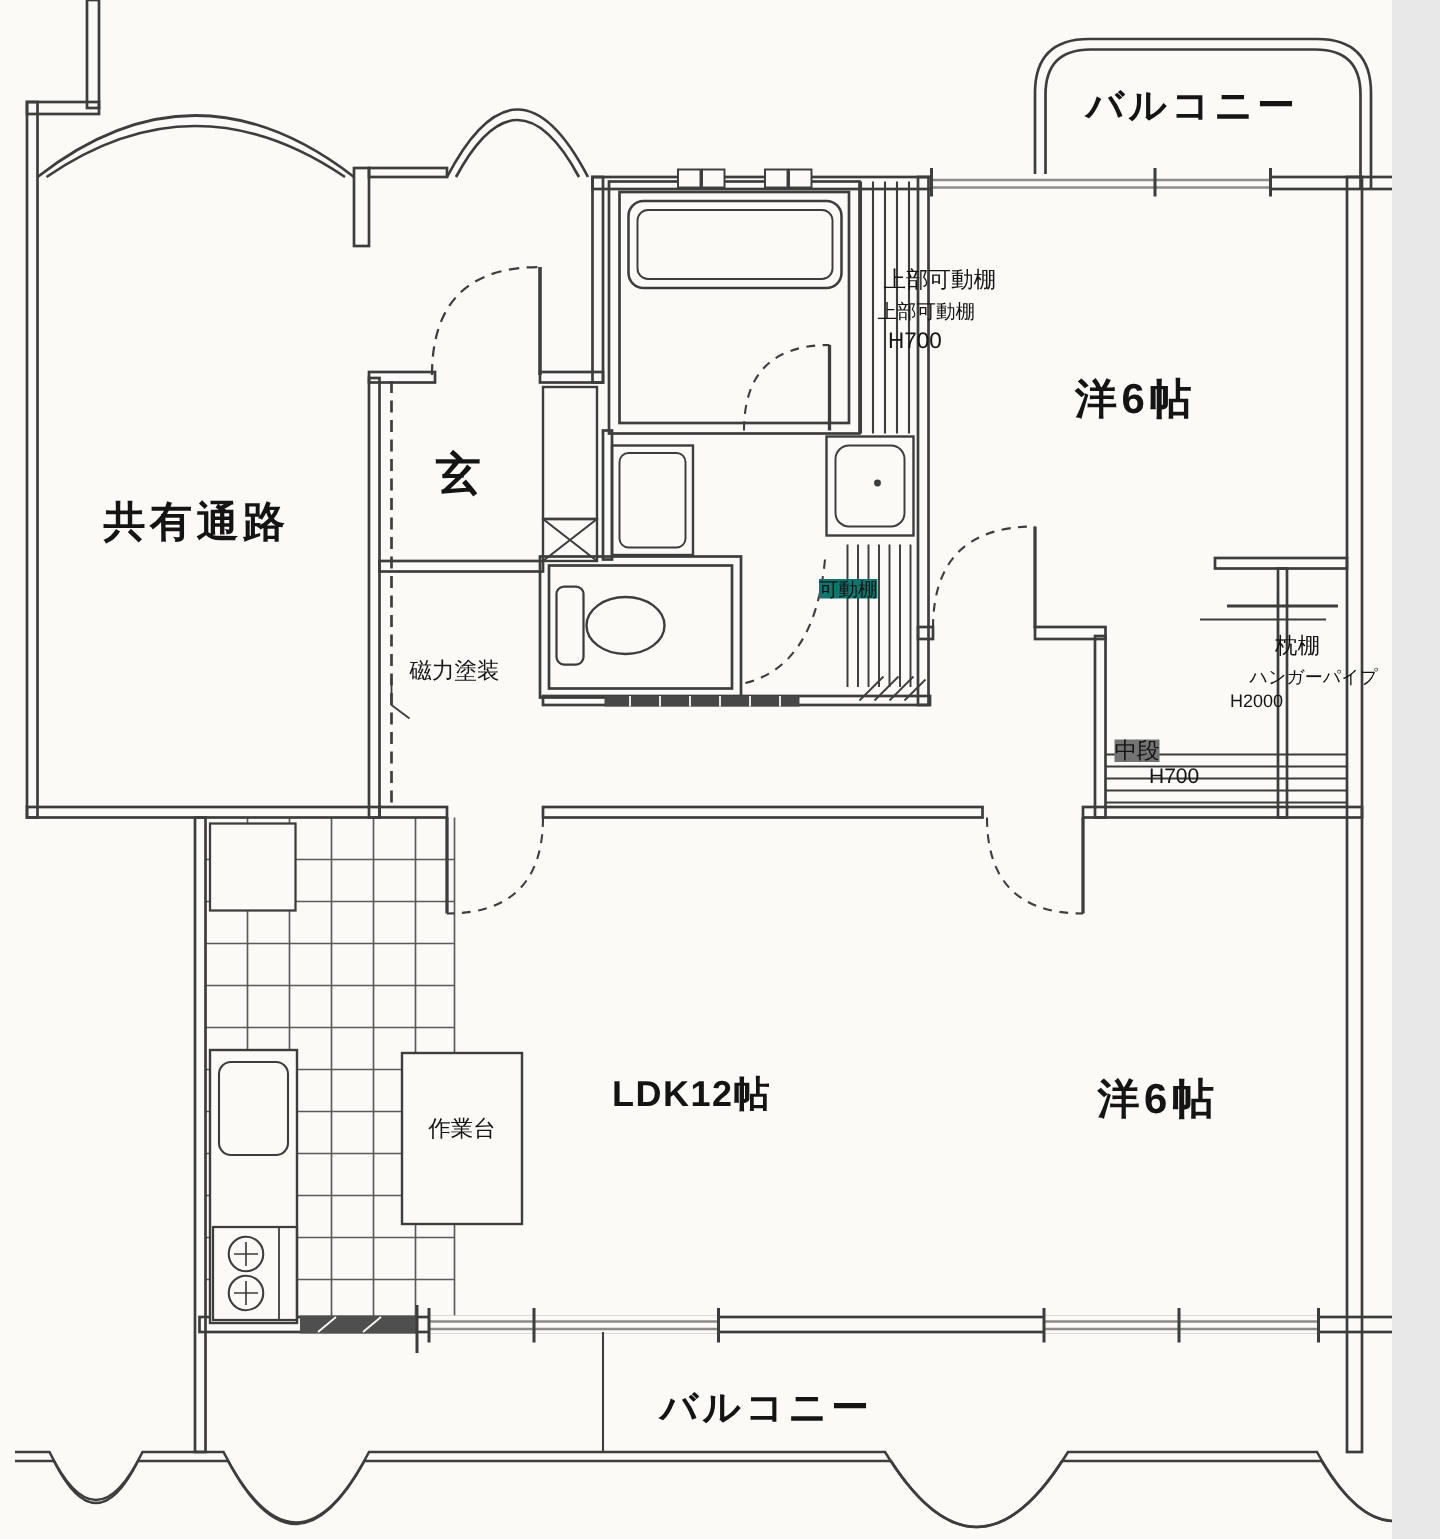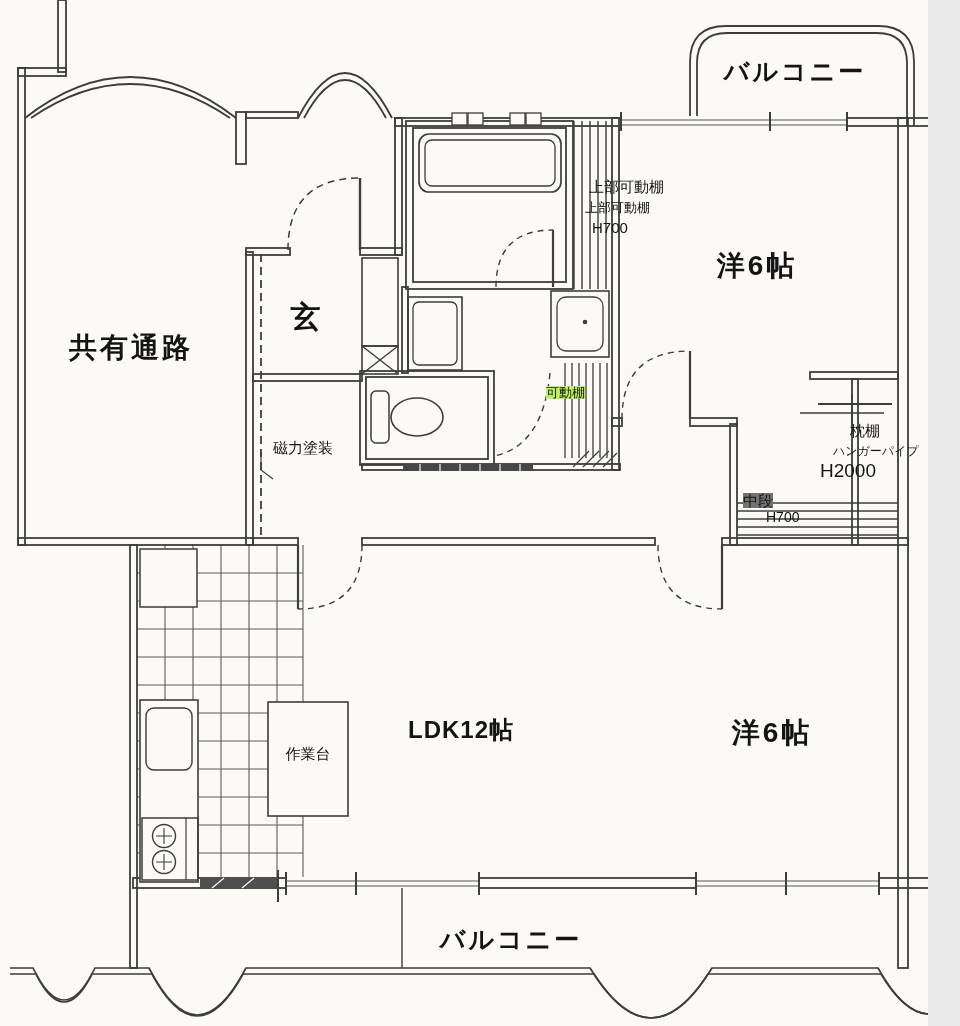--- a/index.html
+++ b/index.html
@@ -206,26 +206,26 @@
   <div class="lbl big center" style="left:461px;top:730px;font-size:24px;letter-spacing:1px;">LDK12帖</div>
 
   <div class="lbl big center" style="left:772px;top:733px;font-size:28px;">洋6帖</div>
 
   <div class="lbl big center" style="left:511px;top:939px;font-size:25px;">バルコニー</div>
 
   <div class="lbl med" style="left:589px;top:179px;font-size:15px;">上部可動棚</div>
   <div class="lbl sm" style="left:585px;top:201px;">上部可動棚</div>
   <div class="lbl med" style="left:592px;top:220px;">H700</div>
 
-  <div class="lbl sm" style="left:546px;top:386px;background:#bef264;">可動棚</div>
+  <div class="lbl sm" style="left:546px;top:386px;background:#0f766e;">可動棚</div>
 
   <div class="lbl med" style="left:273px;top:440px;">磁力塗装</div>
 
   <div class="lbl med" style="left:818px;top:423px;margin-left:32px;">枕棚</div>
   <div class="lbl" style="left:833px;top:445px;font-size:12px;">ハンガーパイプ</div>
-  <div class="lbl med" style="left:820px;top:461px;font-size:19px;">H2000</div>
+  <div class="lbl med" style="left:820px;top:461px;font-size:12px;">H2000</div>
 
   <div class="lbl med" style="left:743px;top:493px;background:#737373;">中段</div>
   <div class="lbl" style="left:766px;top:510px;font-size:14px;">H700</div>
 
   <div class="lbl med center" style="left:308px;top:753px;">作業台</div>
 
 </div>
 
 </body></html>

